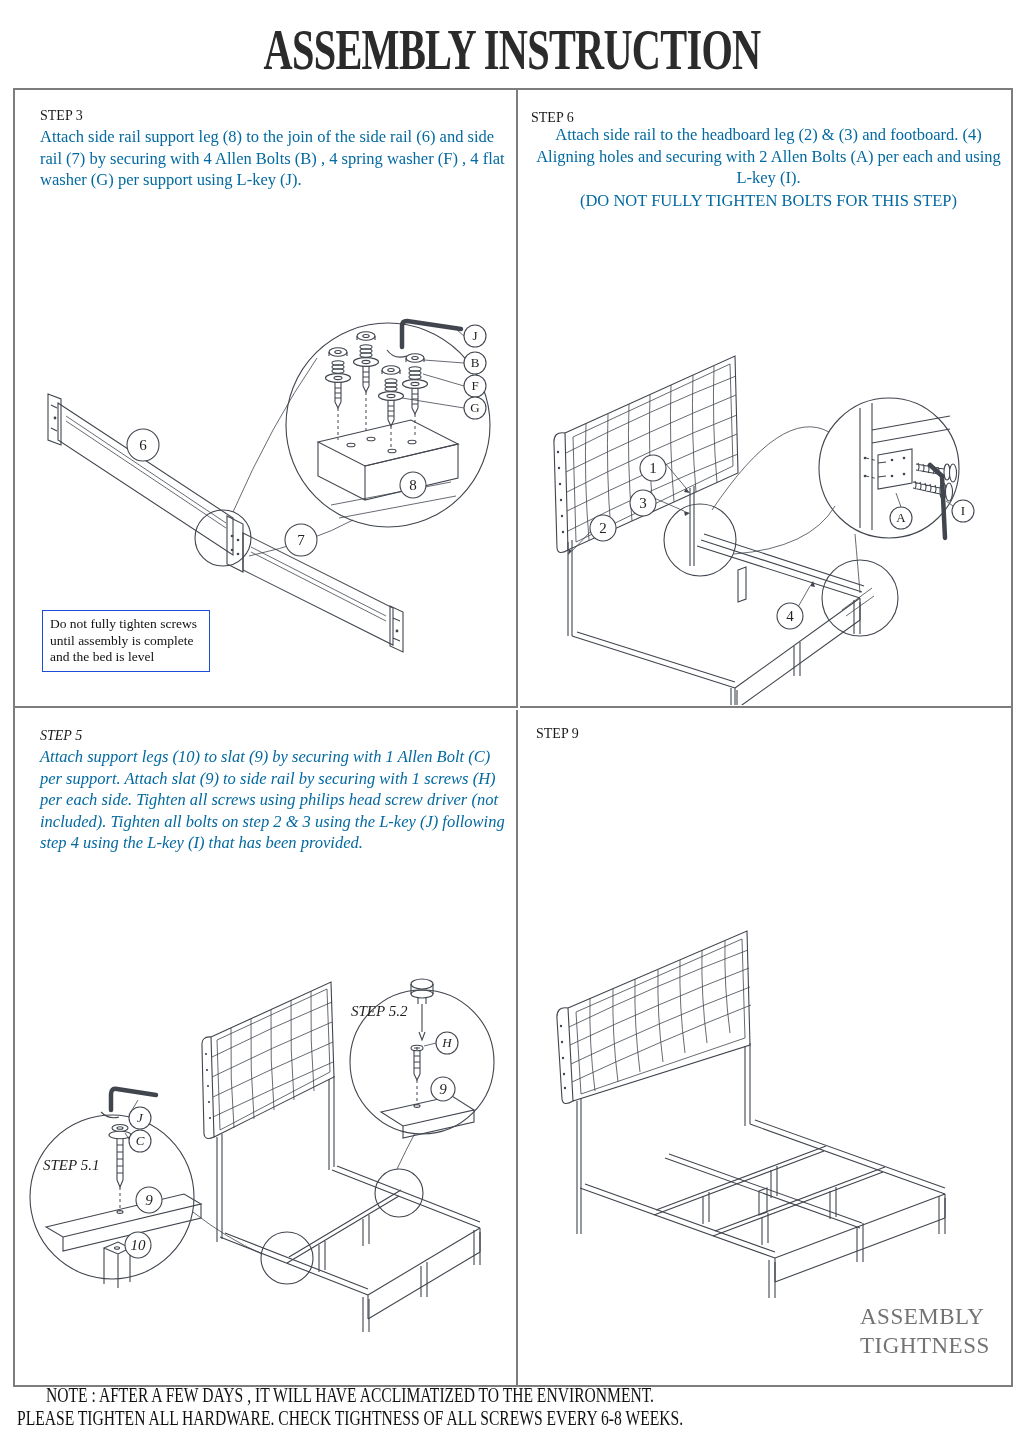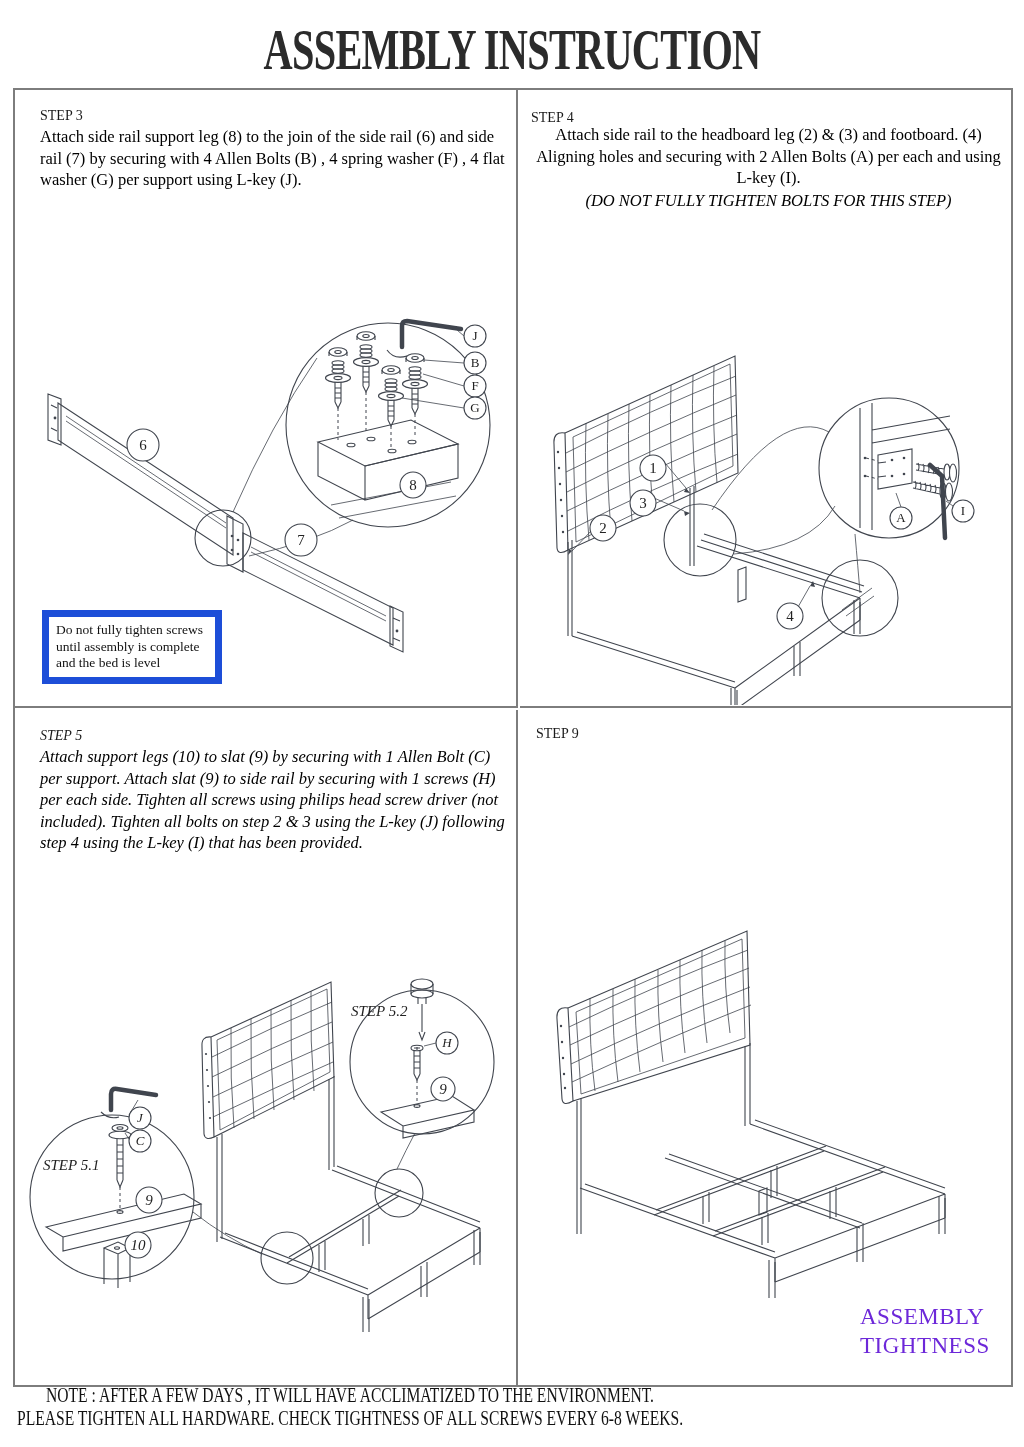--- a/index.html
+++ b/index.html
@@ -8,27 +8,27 @@
   .title-wrap{position:absolute;top:18px;left:0;width:100%;text-align:center;}
   .title{display:inline-block;font-size:56px;font-weight:bold;letter-spacing:-1px;color:#2b2b2b;
          transform:scaleX(0.72);transform-origin:center top;white-space:nowrap;}
   .grid{position:absolute;left:13px;top:88px;width:996px;height:1295px;border:2px solid #7d7d7d;}
   .cell{position:absolute;box-sizing:border-box;}
   .tl{left:0;top:0;width:503px;height:618px;border-right:2px solid #7d7d7d;border-bottom:2px solid #7d7d7d;text-decoration:underline;}
   .tr{left:505px;top:0;width:491px;height:618px;border-bottom:2px solid #7d7d7d;}
   .bl{left:0;top:620px;width:503px;height:675px;border-right:2px solid #7d7d7d;font-style:italic;}
   .br{left:505px;top:620px;width:491px;height:675px;}
   .step-h{position:absolute;font-size:14px;color:#1a1a1a;}
-  .step-body{position:absolute;font-size:16.5px;line-height:21.5px;color:#000000;}
-  .caution{margin-top:1px;font-style:italic;}
-  .note-box{position:absolute;left:27px;top:520px;width:152px;border:7px solid #1d4ed8;
+  .step-body{position:absolute;font-size:16.5px;line-height:21.5px;color:#0369a1;}
+  .caution{margin-top:1px;}
+  .note-box{position:absolute;left:27px;top:520px;width:152px;border:1px solid #1d4ed8;
             padding:5px 7px;font-size:13.5px;line-height:16.5px;color:#111;}
   .diagram{position:absolute;}
   .completed{position:absolute;left:340px;top:592px;font-size:23px;line-height:29px;
-             letter-spacing:0.5px;color:#6d28d9;}
+             letter-spacing:0.5px;color:#737373;}
   .footer{position:absolute;left:17px;top:1384px;font-size:20px;line-height:23px;color:#111;white-space:nowrap;text-align:center;}
   .fline{display:block;transform:scaleX(0.78);transform-origin:left top;}
   
   svg .ln{stroke:#40454e;fill:none;stroke-width:1.1;}
   svg .thin{stroke:#40454e;fill:none;stroke-width:0.8;}
   svg .fw{fill:#fff;stroke:#40454e;stroke-width:1.1;}
   svg .fd{fill:#40454e;stroke:none;}
   svg .dash{stroke:#40454e;fill:none;stroke-width:1;stroke-dasharray:3 3;}
   svg .thick{stroke:#40454e;fill:none;stroke-width:4.5;stroke-linecap:round;stroke-linejoin:round;}
   svg text{fill:#222;stroke:none;font-family:"Liberation Serif",serif;}
@@ -175,21 +175,21 @@
         <g>
             <circle class="fw" cx="392" cy="195" r="13"></circle>
             <text class="lbl-big" x="392" y="200">8</text>
           </g>
       </svg>
 
       <div class="note-box">Do not fully tighten screws until assembly is complete and the bed is level</div>
     </div>
 
     <div class="cell tr">
-      <div class="step-h" style="left:11px;top:20px;">STEP 4</div>
+      <div class="step-h" style="left:11px;top:20px;">STEP 6</div>
       <div class="step-body" style="left:9px;top:34px;width:479px;text-align:center;">
         <div>Attach side rail to the headboard leg (2) &amp; (3) and footboard. (4) Aligning holes and securing with 2 Allen Bolts (A) per each and using L-key (I).</div>
         <div class="caution">(DO NOT FULLY TIGHTEN BOLTS FOR THIS STEP)</div>
       </div>
 
       <svg class="diagram" style="left:0;top:128px;" width="491" height="487" viewBox="0 0 491 487">
 
         <g>
           <path class="ln" d="M45 215 L215 138 L218 255 L48 332 Z"></path>
           <path class="thin" d="M53 219 L210 146 L213 248 L56 324 Z"></path>

